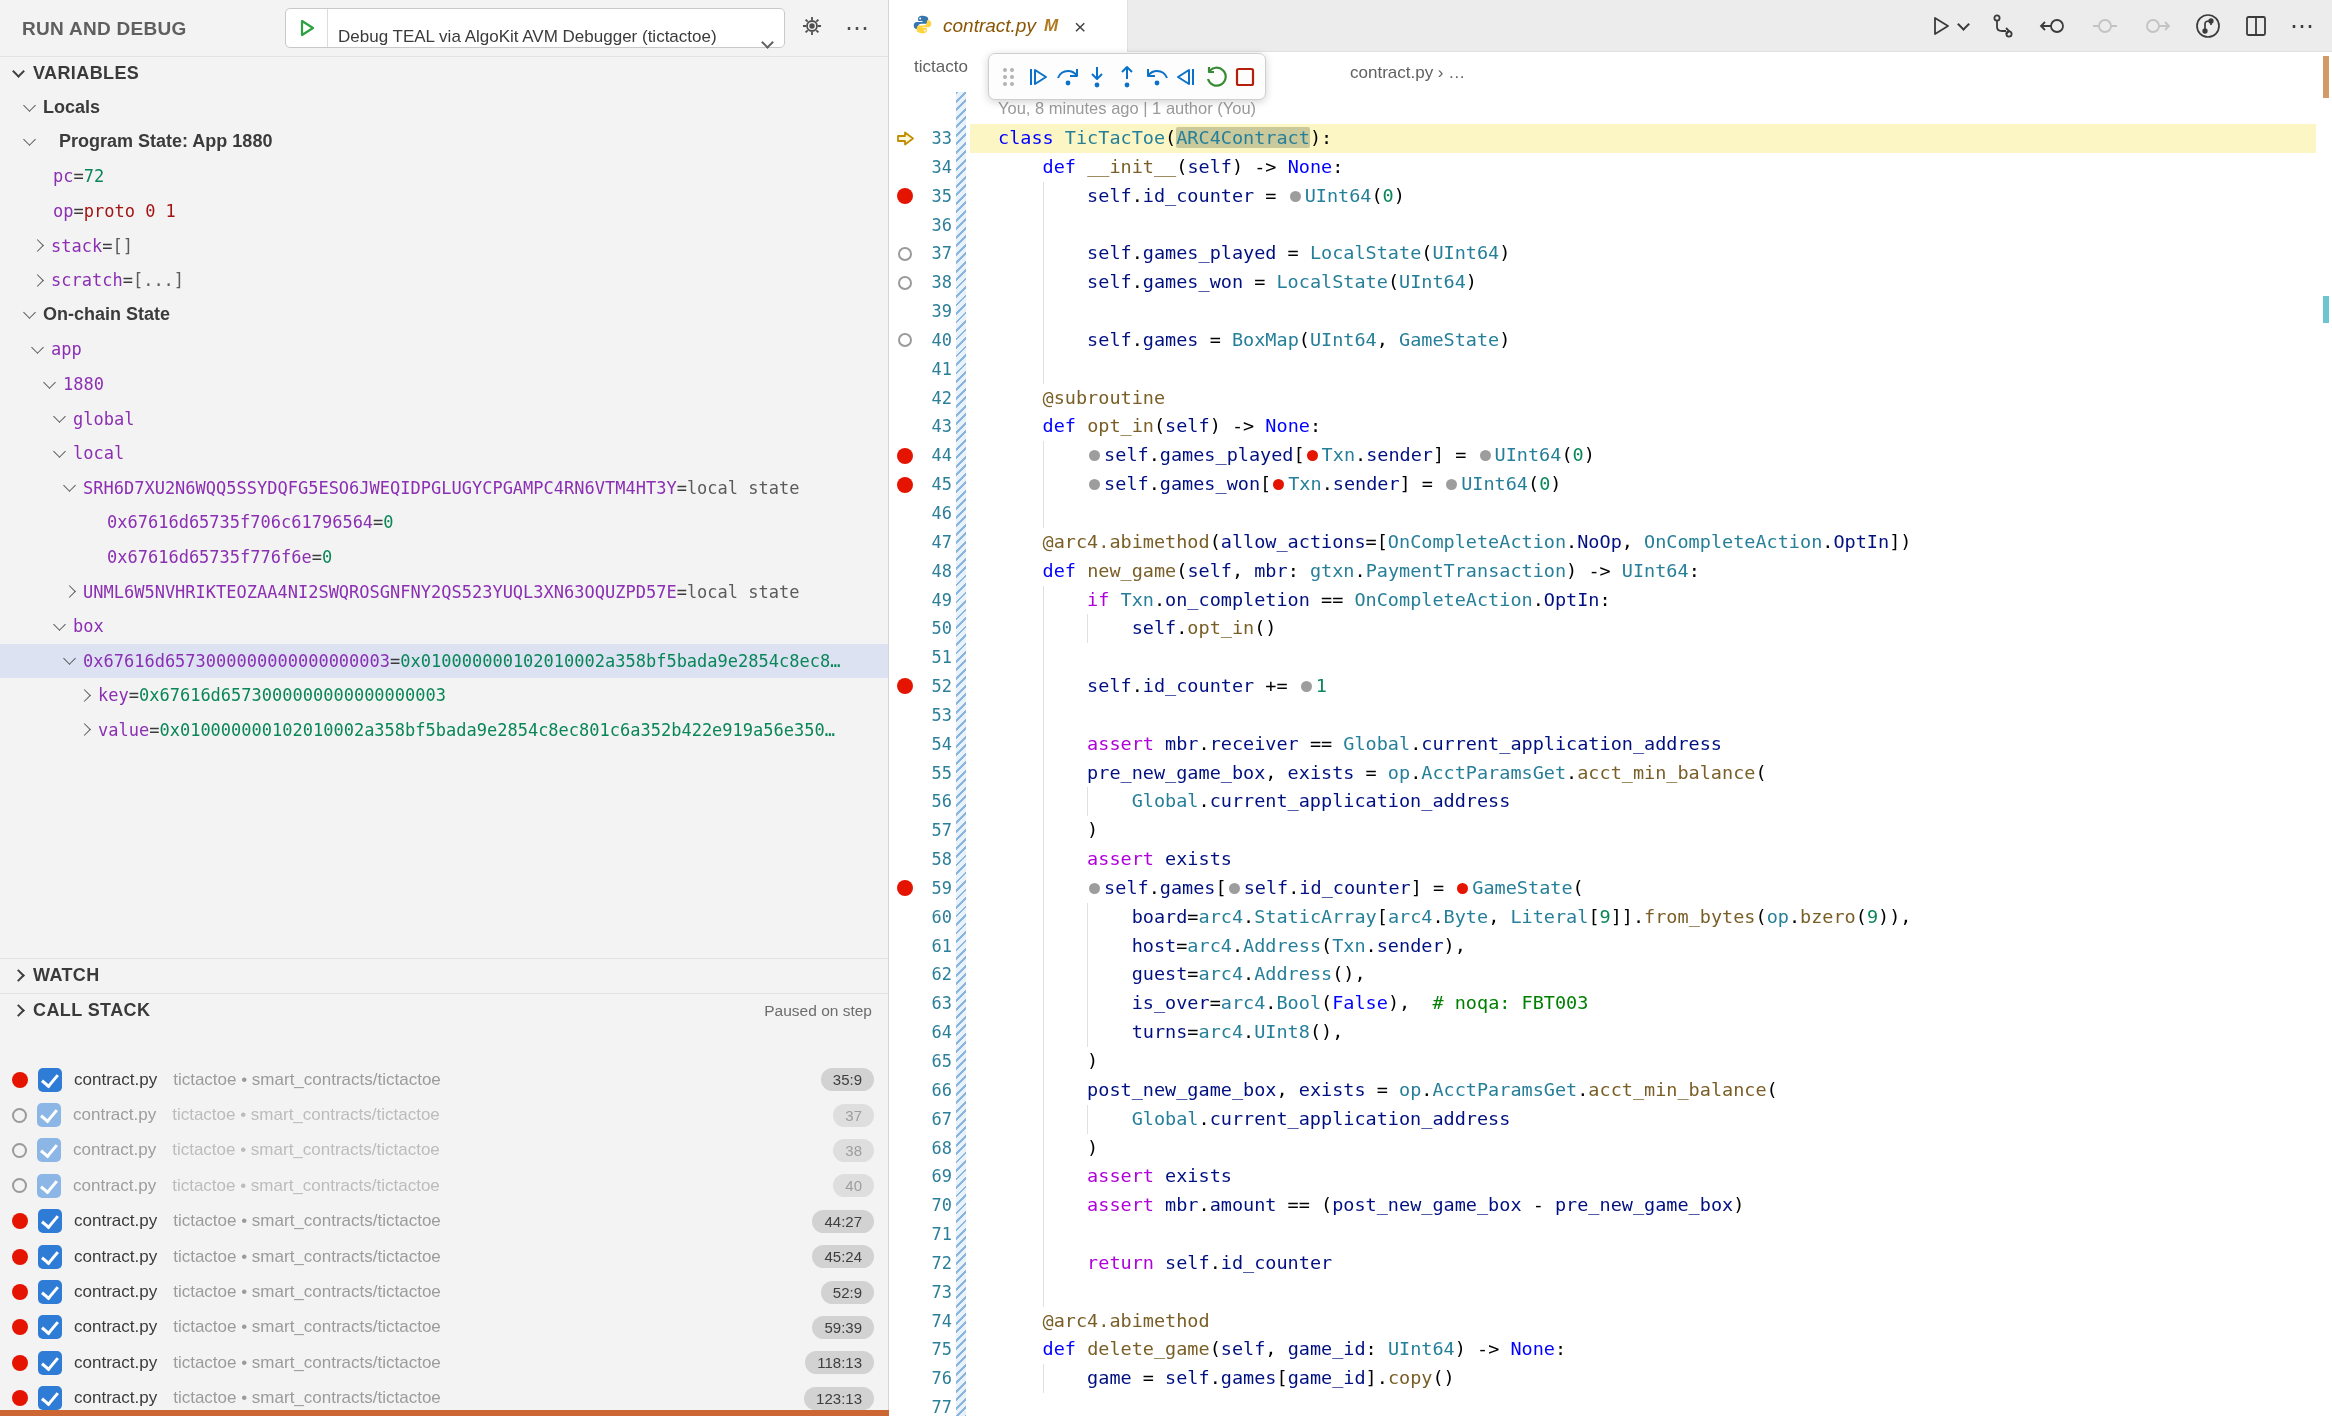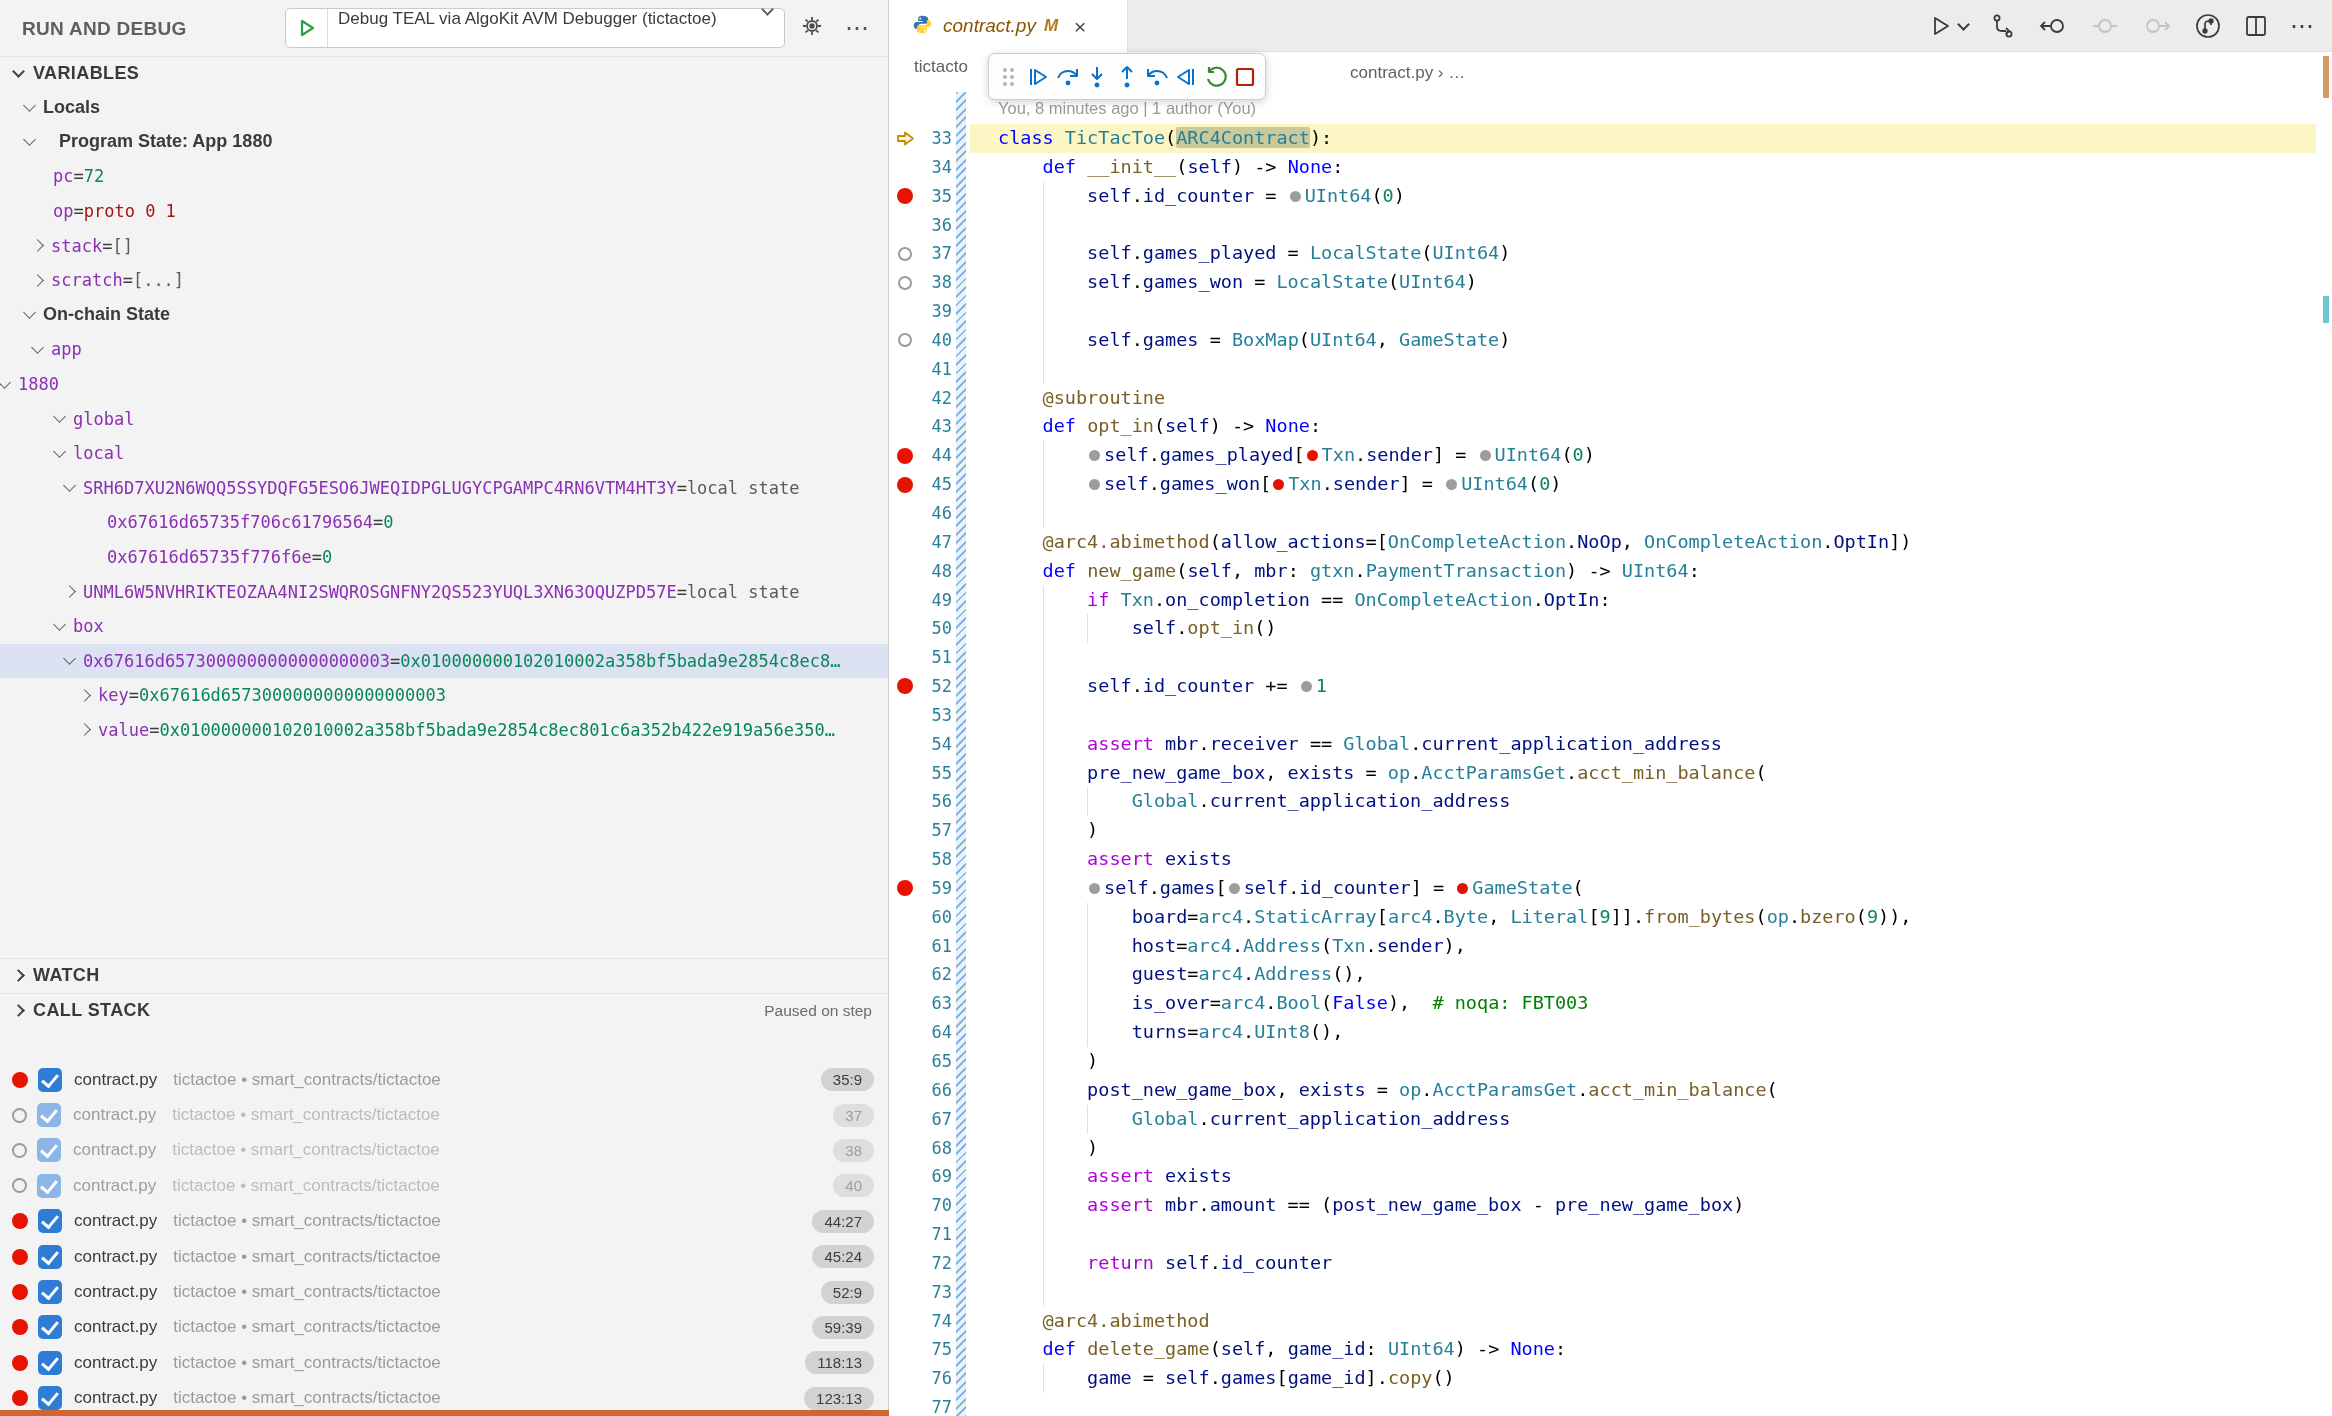--- a/index.html
+++ b/index.html
@@ -7,21 +7,21 @@
     font-family:"Liberation Sans", sans-serif; }
   #app { position:absolute; inset:0; width:2332px; height:1416px; }
 
   
   #sidebar { position:absolute; left:0; top:0; width:889px; height:1416px;
     background:#f3f3f3; border-right:1px solid #d4d4d4; }
   #sb-header { position:absolute; left:0; top:0; width:100%; height:56px; }
   #sb-title { position:absolute; left:22px; top:18px; font-size:19px; font-weight:700;
     color:#5f5f5f; letter-spacing:.3px; }
   #launch-bar { position:absolute; left:285px; top:8px; width:500px; height:40px;
-    background:#fff; border:1px solid #c9c9c9; border-radius:5px; display:flex; align-items:flex-start; }
+    background:#fff; border:1px solid #c9c9c9; border-radius:5px; display:flex; align-items:flex-end; }
   #launch-play { width:42px; height:100%; border-right:1px solid #dcdcdc;
     display:flex; align-items:center; justify-content:center; cursor:pointer; }
   #launch-label { flex:1; padding:0 10px; font-size:17px; color:#3b3b3b;
     white-space:nowrap; overflow:hidden; text-overflow:ellipsis; }
   #launch-chevron { margin-right:12px; }
   .hdr-icon { position:absolute; top:14px; color:#4f4f4f; cursor:pointer; }
 
   .chev { display:inline-block; width:9px; height:9px;
     border-right:2px solid #616161; border-bottom:2px solid #616161; flex:none; }
   .chev.down  { transform:rotate(45deg); margin-top:-4px; }
@@ -197,21 +197,21 @@
           <span class="tk tk-gy">[...]</span>
         </div>
         <div class="tree-row" style="padding-left: 25px;">
           <span class="chev down"></span>
           <span class="tk tk-lbl">On-chain State</span>
         </div>
         <div class="tree-row" style="padding-left: 33px;">
           <span class="chev down"></span>
           <span class="tk tk-nm">app</span>
         </div>
-        <div class="tree-row" style="">
+        <div class="tree-row" style="padding-left: 45px;">
           <span class="chev down"></span>
           <span class="tk tk-nm">1880</span>
         </div>
         <div class="tree-row" style="padding-left: 55px;">
           <span class="chev down"></span>
           <span class="tk tk-nm">global</span>
         </div>
         <div class="tree-row" style="padding-left: 55px;">
           <span class="chev down"></span>
           <span class="tk tk-nm">local</span>

